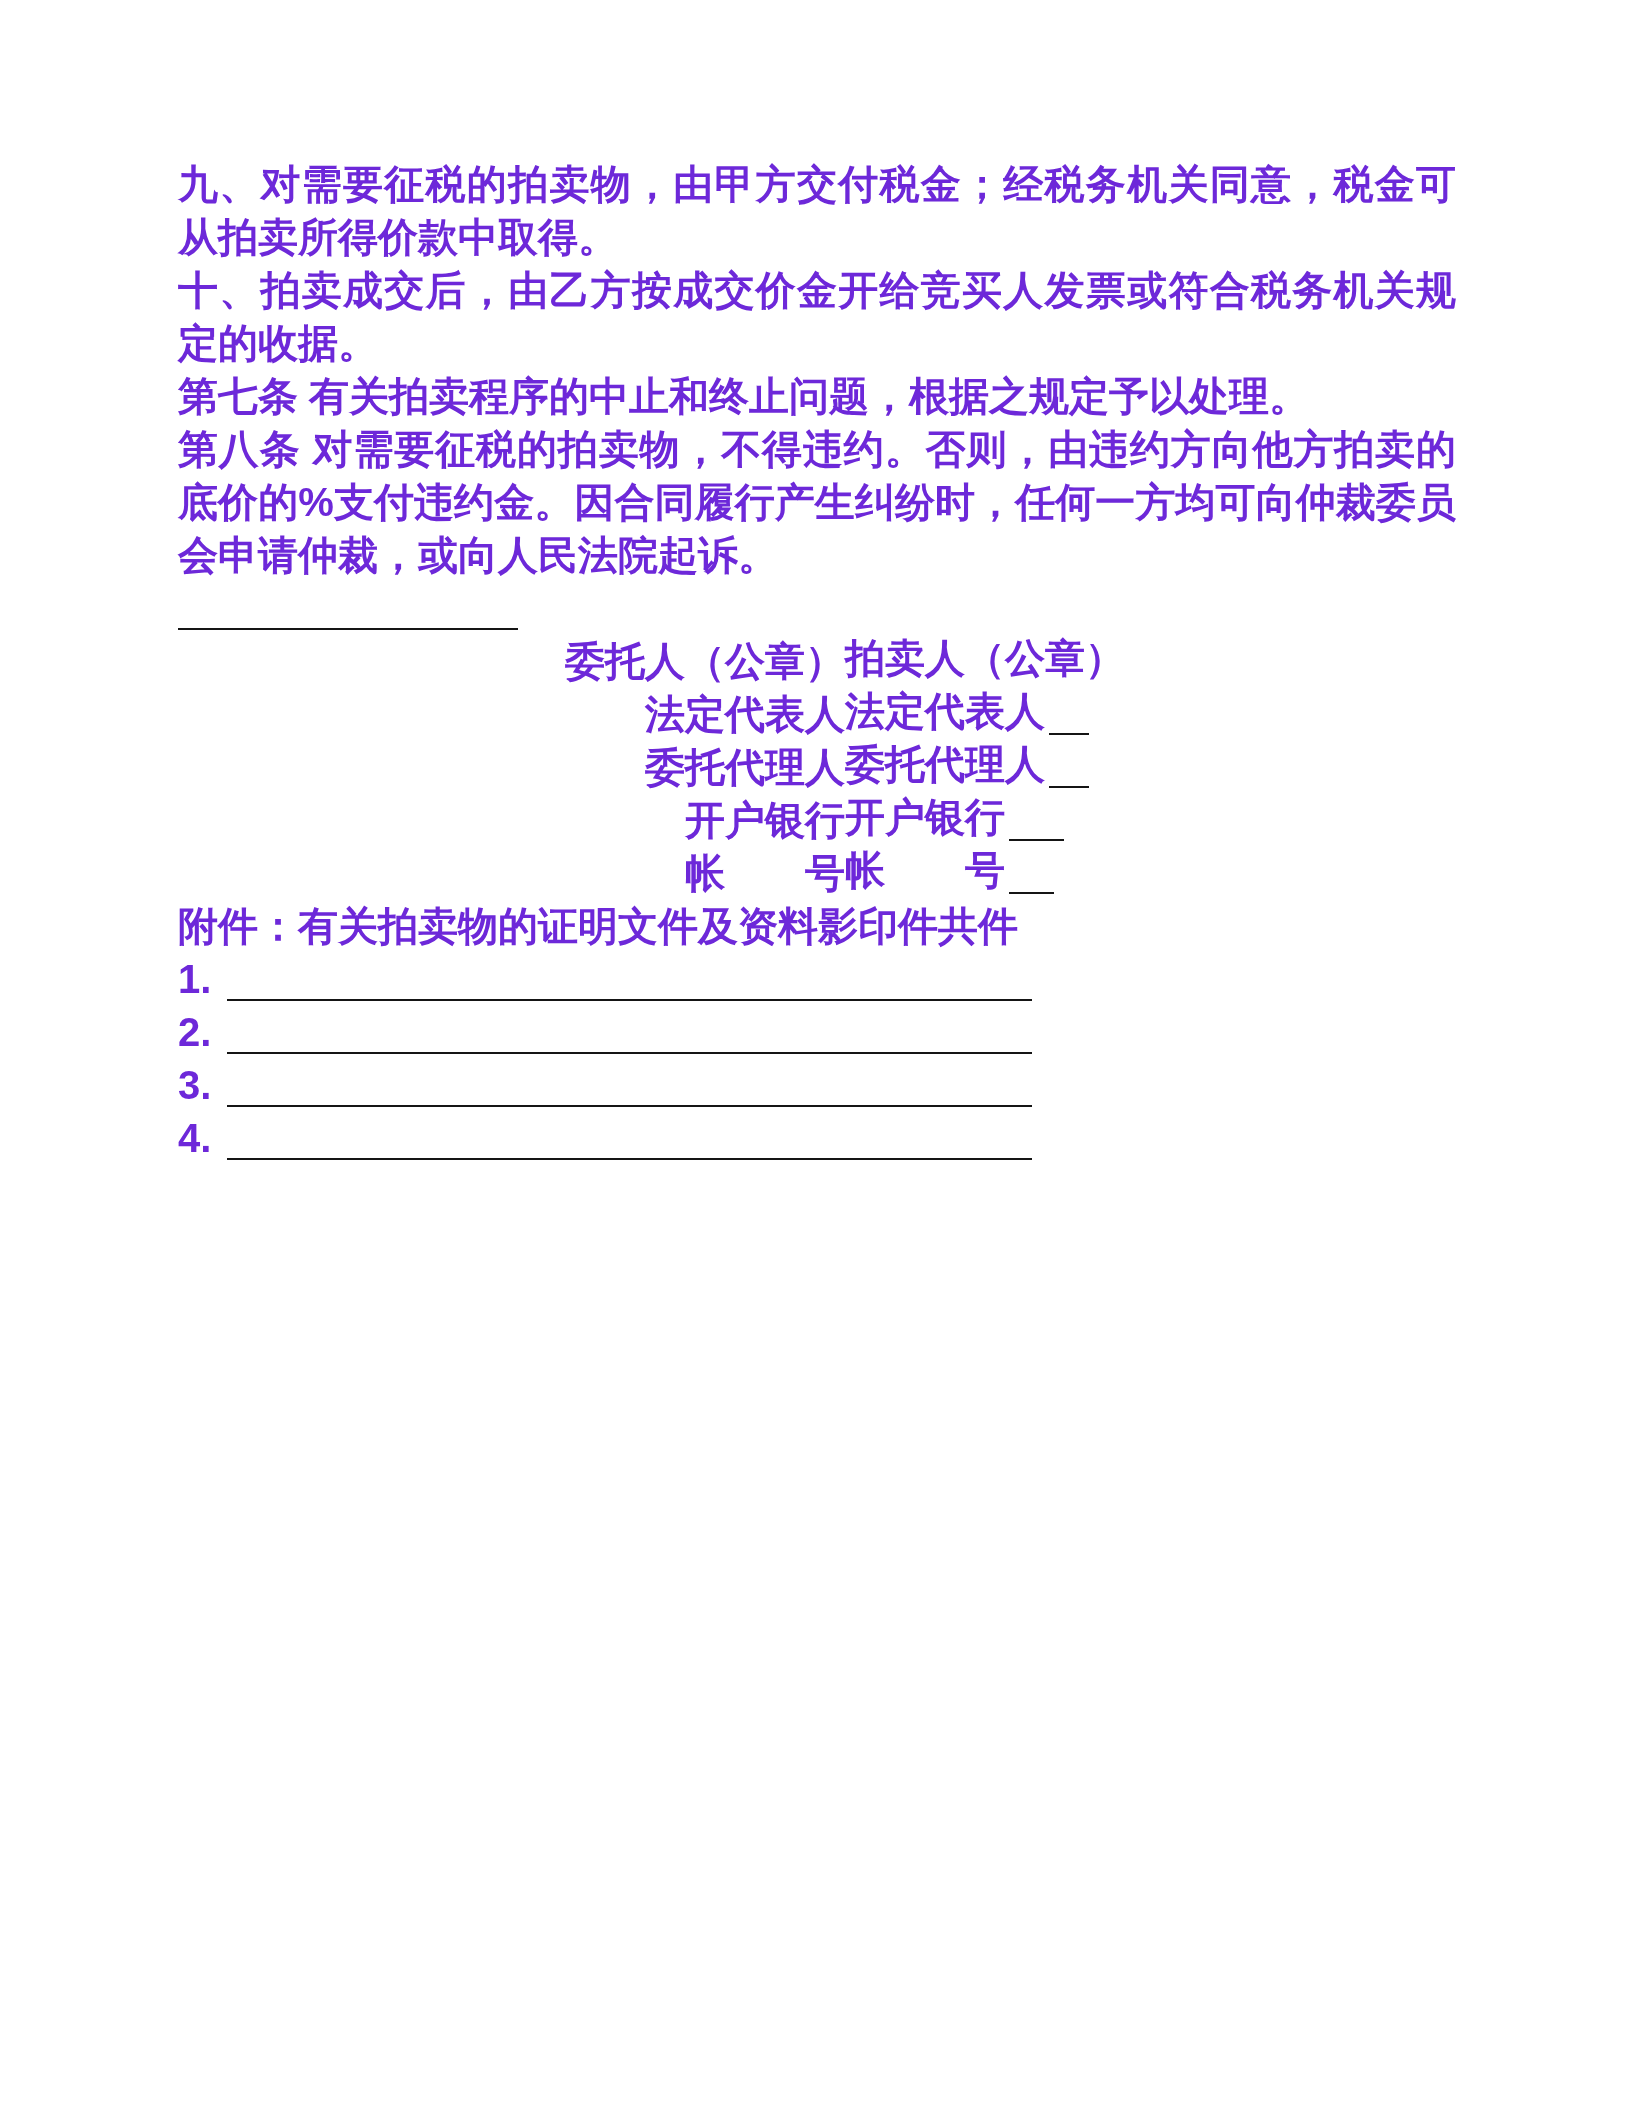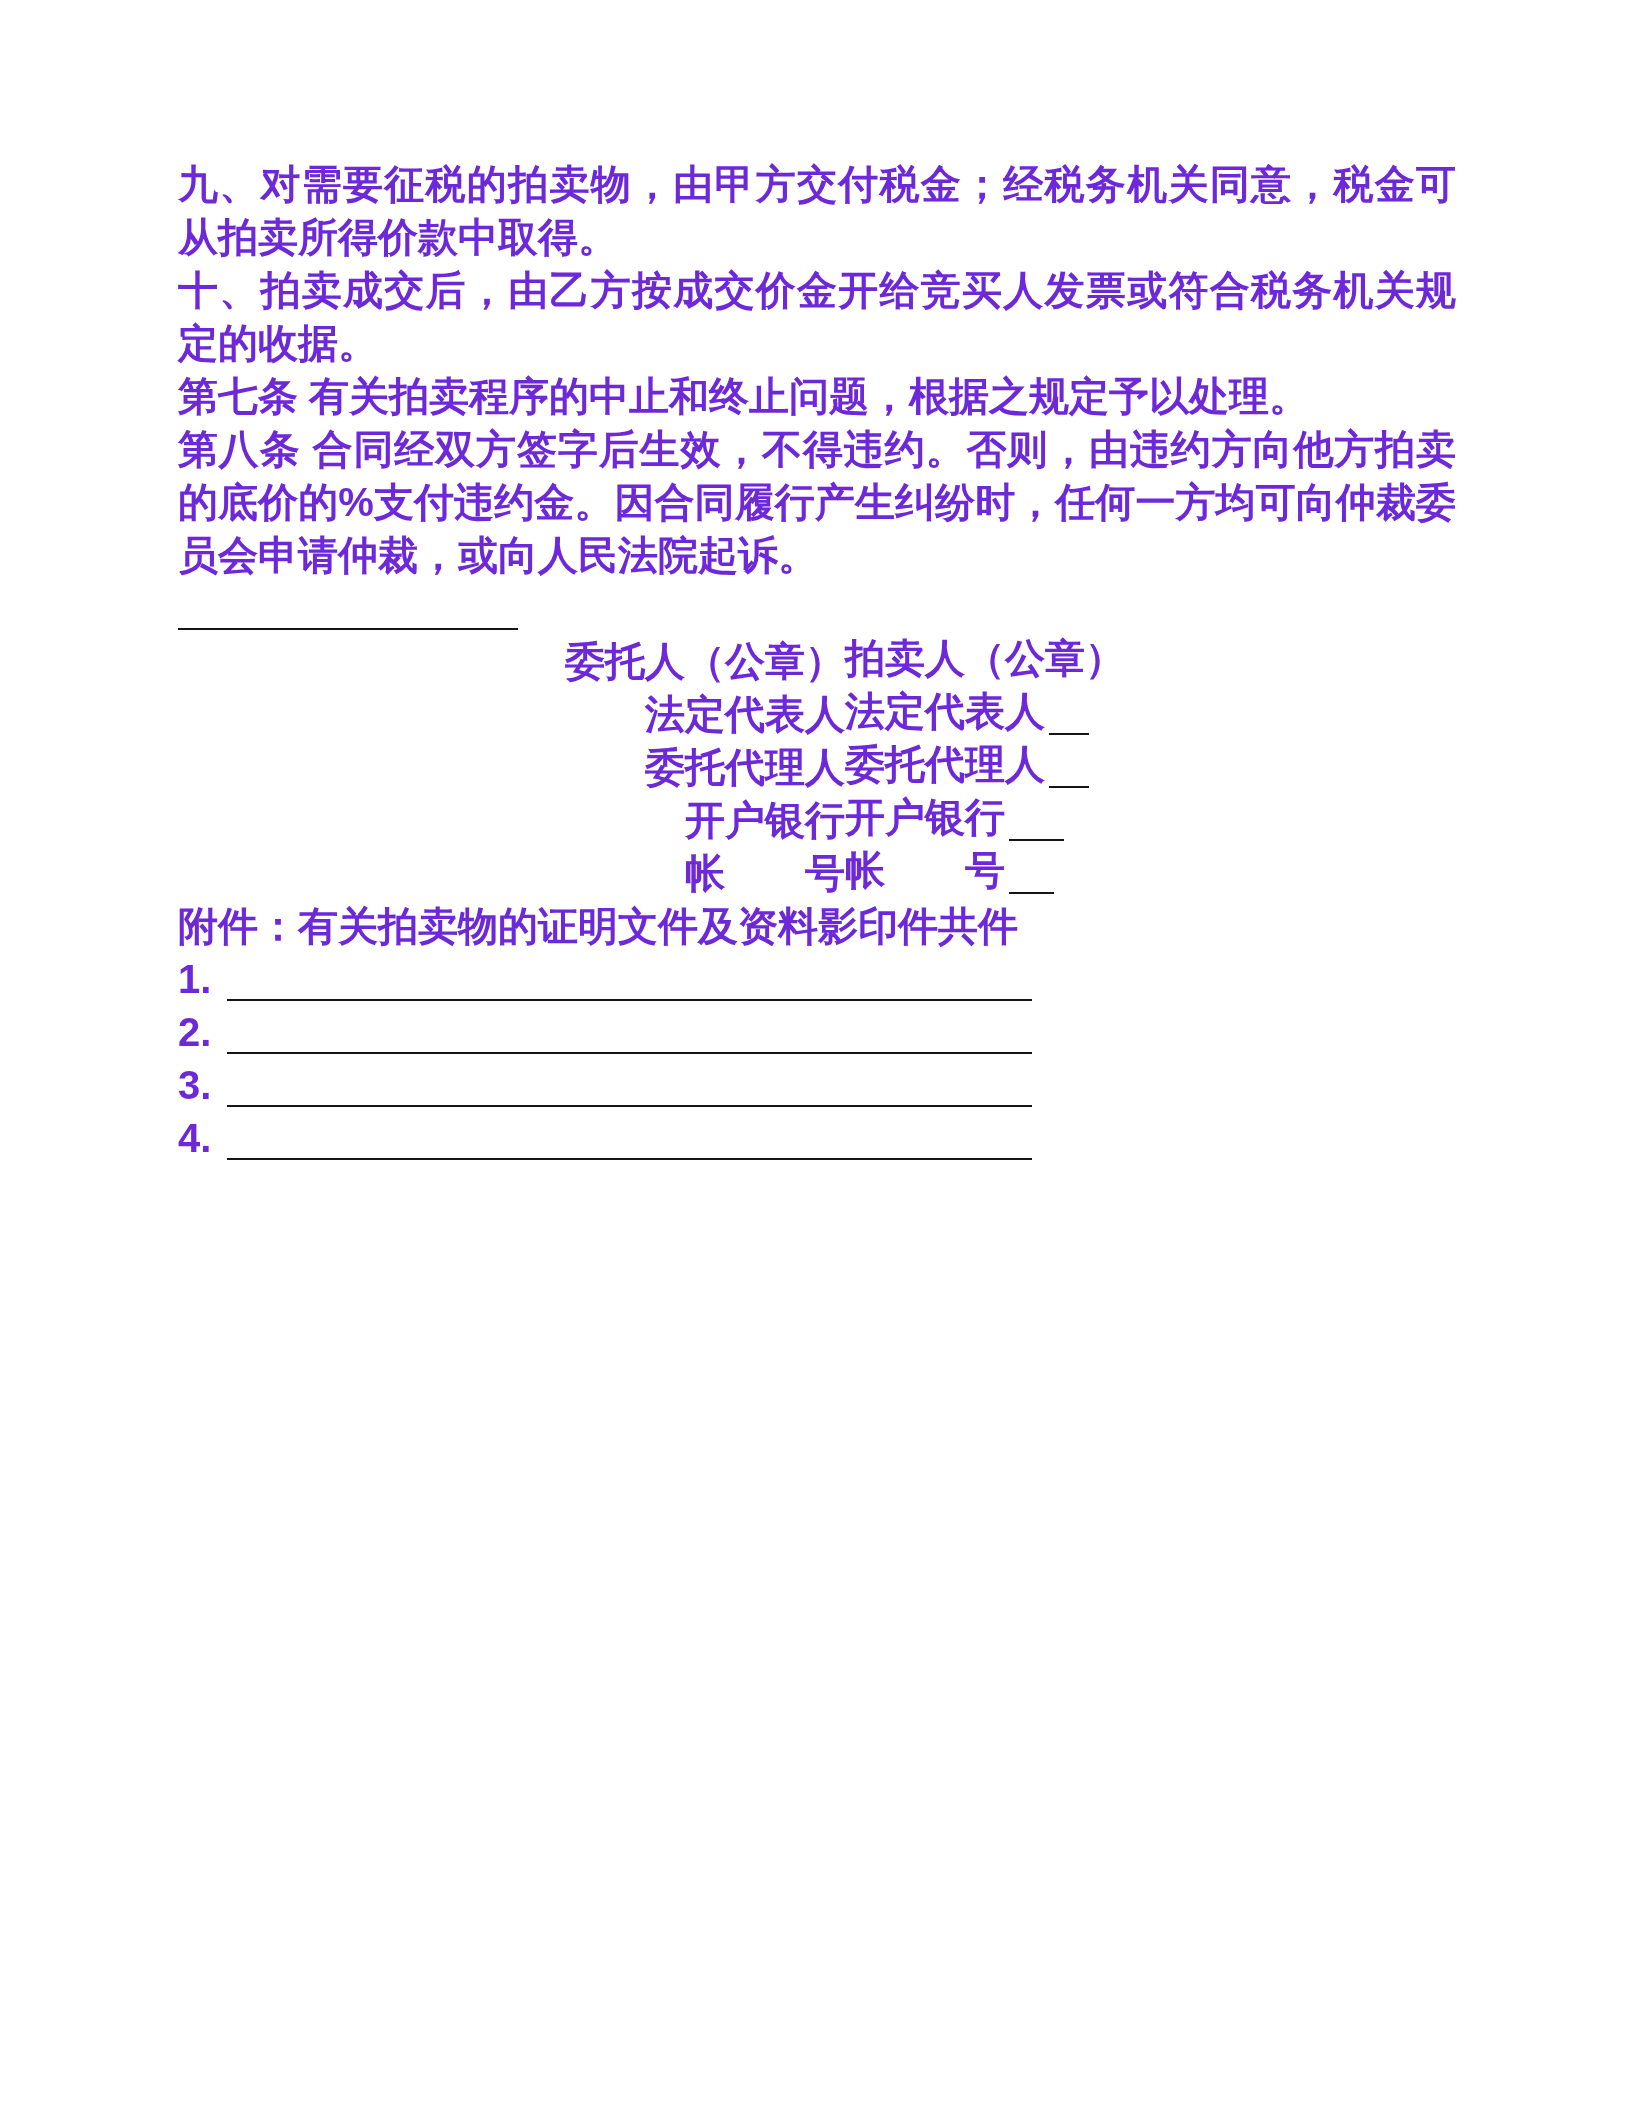--- a/index.html
+++ b/index.html
@@ -76,21 +76,21 @@
 </style>
 </head>
 <body>
 
 <div class="page">
   <div class="content">
 
     <p class="para">九、对需要征税的拍卖物，由甲方交付税金；经税务机关同意，税金可从拍卖所得价款中取得。</p>
     <p class="para">十、拍卖成交后，由乙方按成交价金开给竞买人发票或符合税务机关规定的收据。</p>
     <p class="para">第七条 有关拍卖程序的中止和终止问题，根据之规定予以处理。</p>
-    <p class="para">第八条 合同经双方签字后生效，不得违约。否则，由违约方向他方拍卖的底价的%支付违约金。因合同履行产生纠纷时，任何一方均可向仲裁委员会申请仲裁，或向人民法院起诉。</p>
+    <p class="para">第八条 对需要征税的拍卖物，不得违约。否则，由违约方向他方拍卖的底价的%支付违约金。因合同履行产生纠纷时，任何一方均可向仲裁委员会申请仲裁，或向人民法院起诉。</p>
 
     <p class="para line"><span class="blank w340"></span></p>
 
 
     <div class="sig-row">
       <div class="sig-left">
         <span class="label">委托人（公章）</span>
         <span class="fill"></span>
       </div>
       <div class="sig-right">

